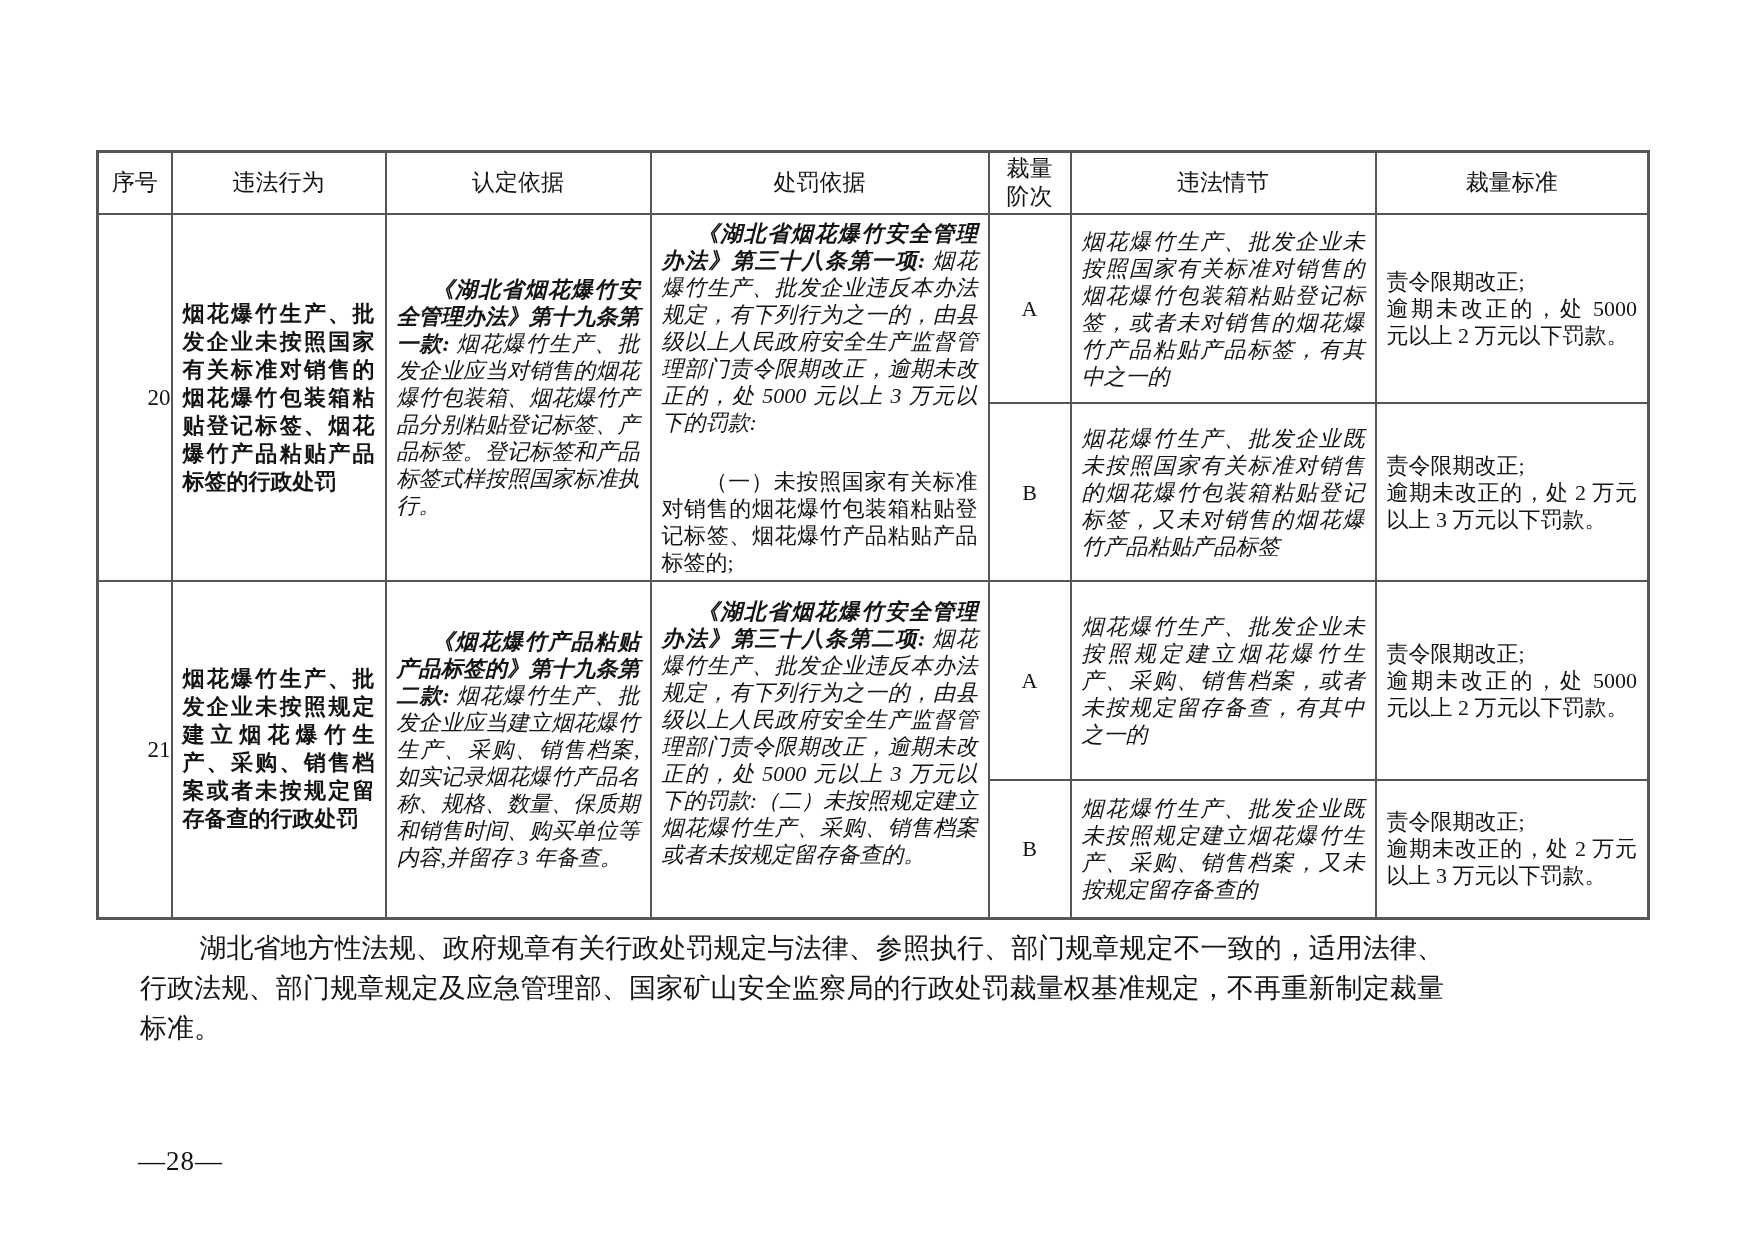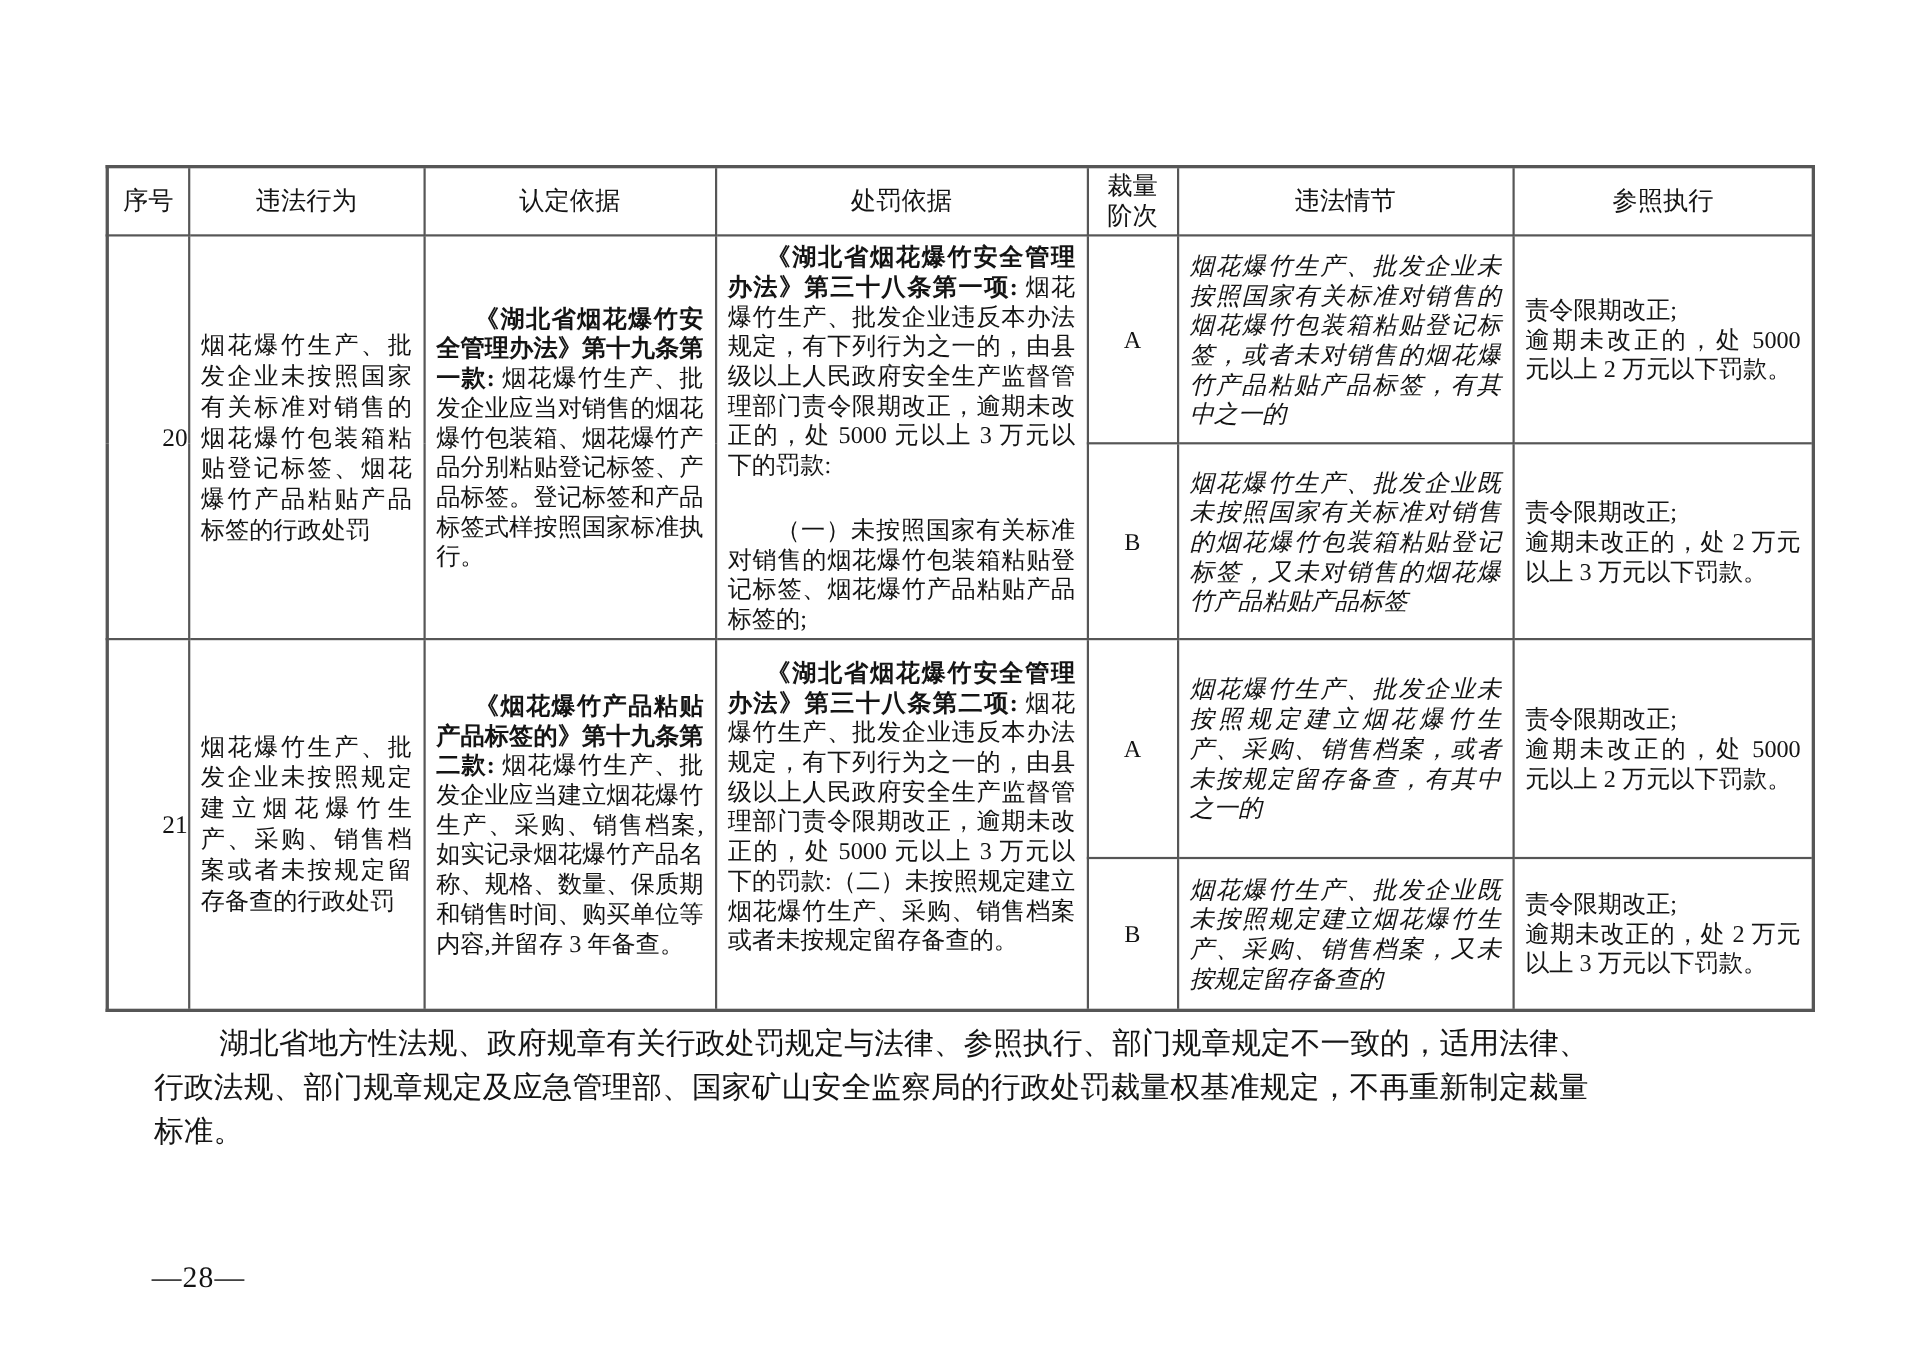--- a/index.html
+++ b/index.html
@@ -36,28 +36,28 @@
   }
   tr.h20a { height:189px; }
   tr.h20b { height:178px; }
   tr.h21a { height:199px; }
   tr.h21b { height:138px; }
 
   td.cell-no { text-align:right; padding:0; font-size:23px; }
   td.cell-level { text-align:center; padding:0; font-size:22px; }
 
   .viol {
-    font-weight:400;
+    font-weight:700;
     text-align:justify;
     text-justify:inter-character;
     line-height:28px;
   }
   .just { text-align:justify; text-justify:inter-character;font-style:italic; }
   td p { margin:0; }
-  p.lawpara { text-indent:1.6em; text-align:justify; text-justify:inter-character; }
+  p.lawpara { text-indent:1.6em; text-align:justify; text-justify:inter-character;font-style:italic; }
   p.indent2 { text-indent:2em; text-align:justify; text-justify:inter-character;margin-top:32px; }
   .lead { font-weight:700; }
 
   .std-line { text-align:justify; text-justify:inter-character; }
 
   .notes {
     position:absolute; left:140px; top:928px; width:1304px;
     font-size:27px; line-height:40px;
     text-align:justify; text-justify:inter-character;
   }
@@ -84,21 +84,21 @@
       <col style="width:273px">
     </colgroup>
     <thead>
       <tr>
         <th>序号</th>
         <th>违法行为</th>
         <th>认定依据</th>
         <th>处罚依据</th>
         <th>裁量阶次</th>
         <th>违法情节</th>
-        <th>参照执行</th>
+        <th>裁量标准</th>
       </tr>
     </thead>
     <tbody>
 
       <tr class="h20a">
         <td class="cell-no" rowspan="2">20</td>
         <td rowspan="2">
           <div class="viol">烟花爆竹生产、批发企业未按照国家有关标准对销售的烟花爆竹包装箱粘贴登记标签、烟花爆竹产品粘贴产品标签的行政处罚</div>
         </td>
         <td rowspan="2">

